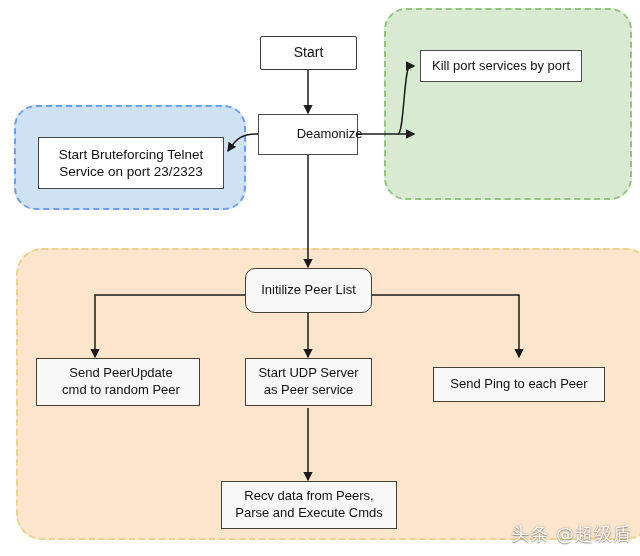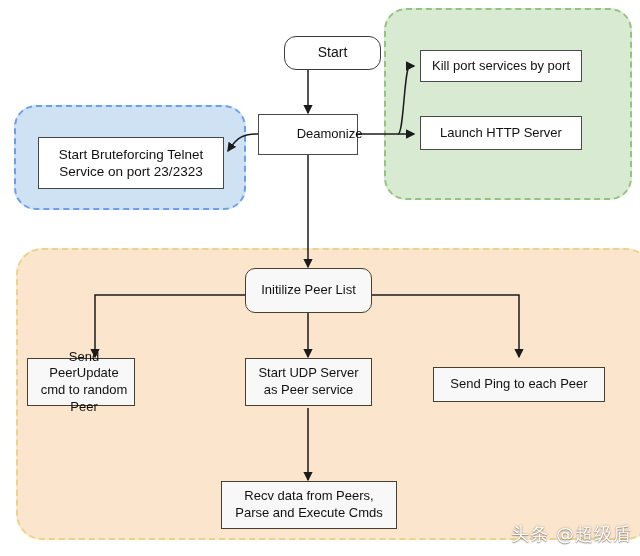--- a/index.html
+++ b/index.html
@@ -53,25 +53,24 @@
     align-items: center;
     justify-content: center;
     text-align: center;
     color: #111111;
     font-size: 13px;
     line-height: 1.28;
     padding: 2px 5px;
     white-space: pre-line;
   }
   .node-start {
-    border-radius: 12px;
+    border-radius: 2px;
     border-color: #3c3c3c;
     background: #ffffff;
     font-size: 14px;
-    margin-left: 24px;
   }
   .node-plain {
     background: #ffffff;
     border-color: #4a4a4a;
   }
   .node-telnet {
     background: #ffffff;
     border: 1.6px solid #46464a;
     font-size: 13.5px;
   }
@@ -128,28 +127,27 @@
       <path d="M308,408 L308,480" marker-end="url(#arrow)"></path>
     </g>
   </svg>
 
   <div class="node node-start" style="left:260px; top:36px; width:97px; height:34px;">Start</div>
 
   <div class="node node-plain" style="left:258px; top:114px; width:100px; height:41px;padding-left:48px;">Deamonize</div>
 
   <div class="node node-plain" style="left:420px; top:50px; width:162px; height:32px;">Kill port services by port</div>
 
-  <div class="node node-plain" style="left:420px; top:116px; width:162px; height:34px;">Launch HTTP Server</div>
 
   <div class="node node-telnet" style="left:38px; top:121px; width:186px; height:52px;margin-top:16px;">Start Bruteforcing Telnet
 Service on port 23/2323</div>
 
   <div class="node" style="left:245px; top:268px; width:127px; height:45px;border-radius:10px;">Initilize Peer List</div>
 
-  <div class="node" style="left:27px; top:358px; width:108px; height:48px;padding-left:11px;">Send PeerUpdate
+  <div class="node" style="left:36px; top:358px; width:164px; height:48px;padding-left:11px;">Send PeerUpdate
 cmd to random Peer</div>
 
   <div class="node" style="left:245px; top:358px; width:127px; height:48px;">Start UDP Server
 as Peer service</div>
 
   <div class="node" style="left:433px; top:367px; width:172px; height:35px;">Send Ping to each Peer</div>
 
   <div class="node" style="left:221px; top:481px; width:176px; height:48px;">Recv data from Peers,
 Parse and Execute Cmds</div>
 

